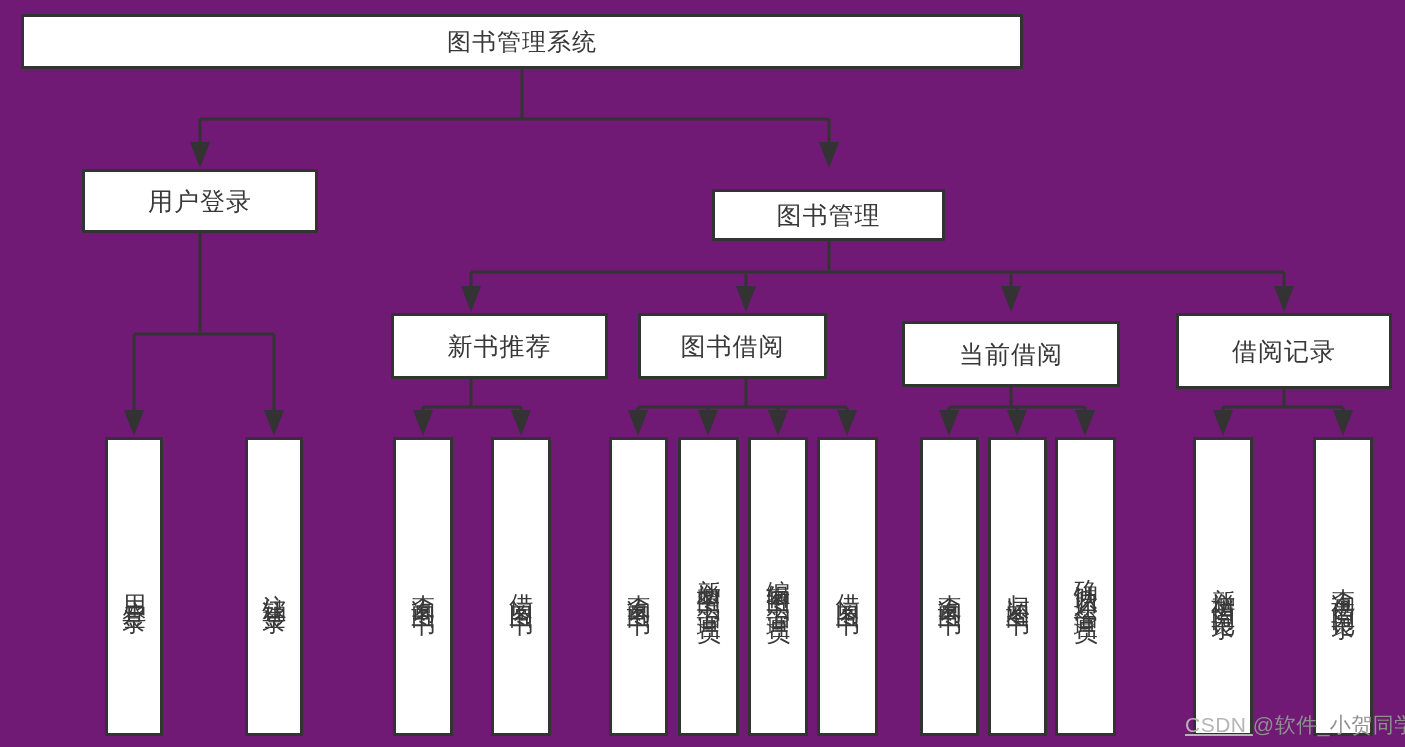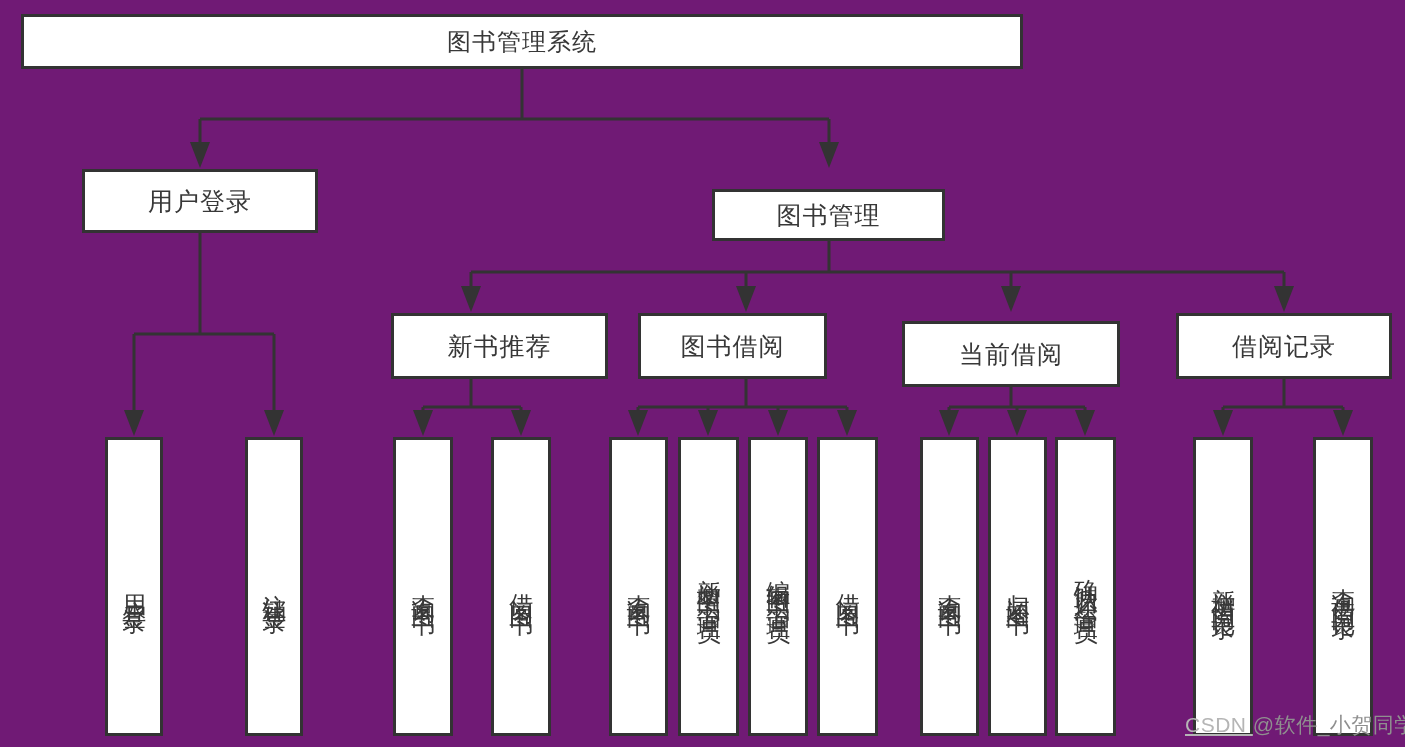--- a/index.html
+++ b/index.html
@@ -99,21 +99,21 @@
 
   <div class="node lvl3" style="left:363px; top:313px; width:217px; height:66px;margin-left:28px;">
     <span>新书推荐</span>
   </div>
   <div class="node lvl3" style="left:638px; top:313px; width:189px; height:66px;">
     <span>图书借阅</span>
   </div>
   <div class="node lvl3" style="left:902px; top:313px; width:218px; height:66px;margin-top:8px;">
     <span>当前借阅</span>
   </div>
-  <div class="node lvl3" style="left:1176px; top:313px; width:216px; height:66px;">
+  <div class="node lvl3" style="left:1176px; top:313px; width:216px; height:76px;">
     <span>借阅记录</span>
   </div>
 
   <div class="node leaf" style="left:105px; top:437px; width:58px; height:299px;">
     <span>用户登录</span>
   </div>
   <div class="node leaf" style="left:245px; top:437px; width:58px; height:299px;">
     <span>注销登录</span>
   </div>
 

